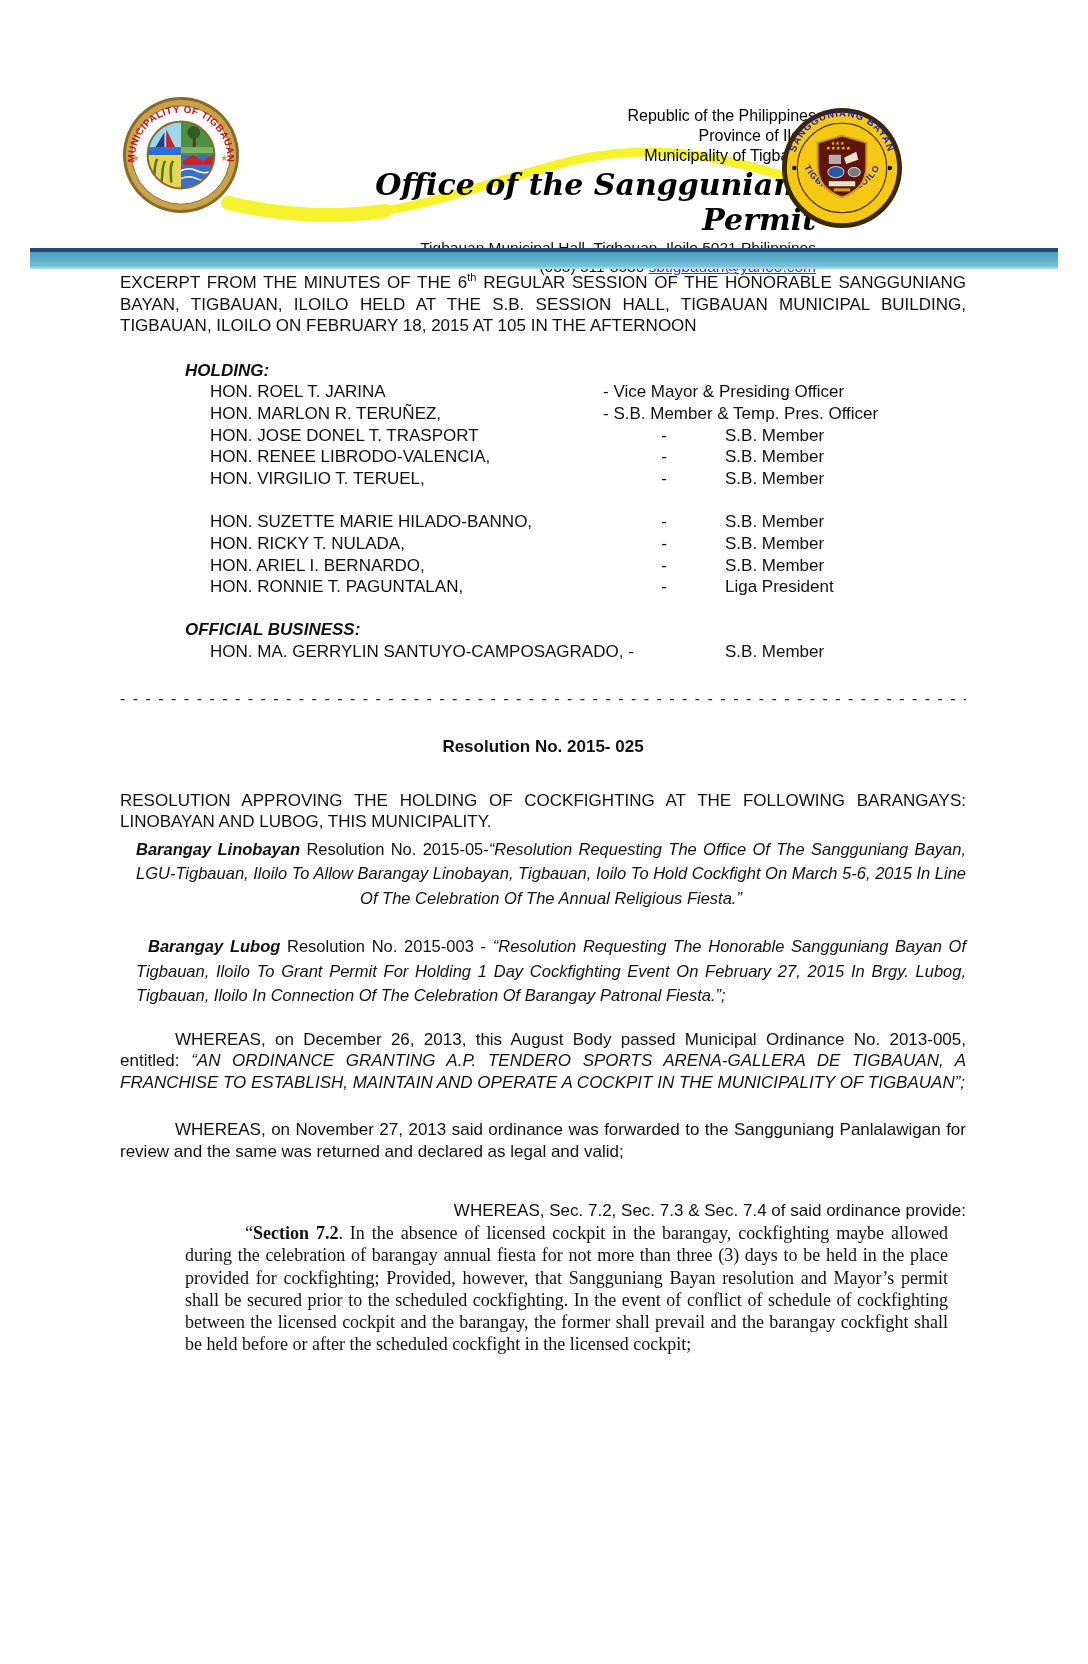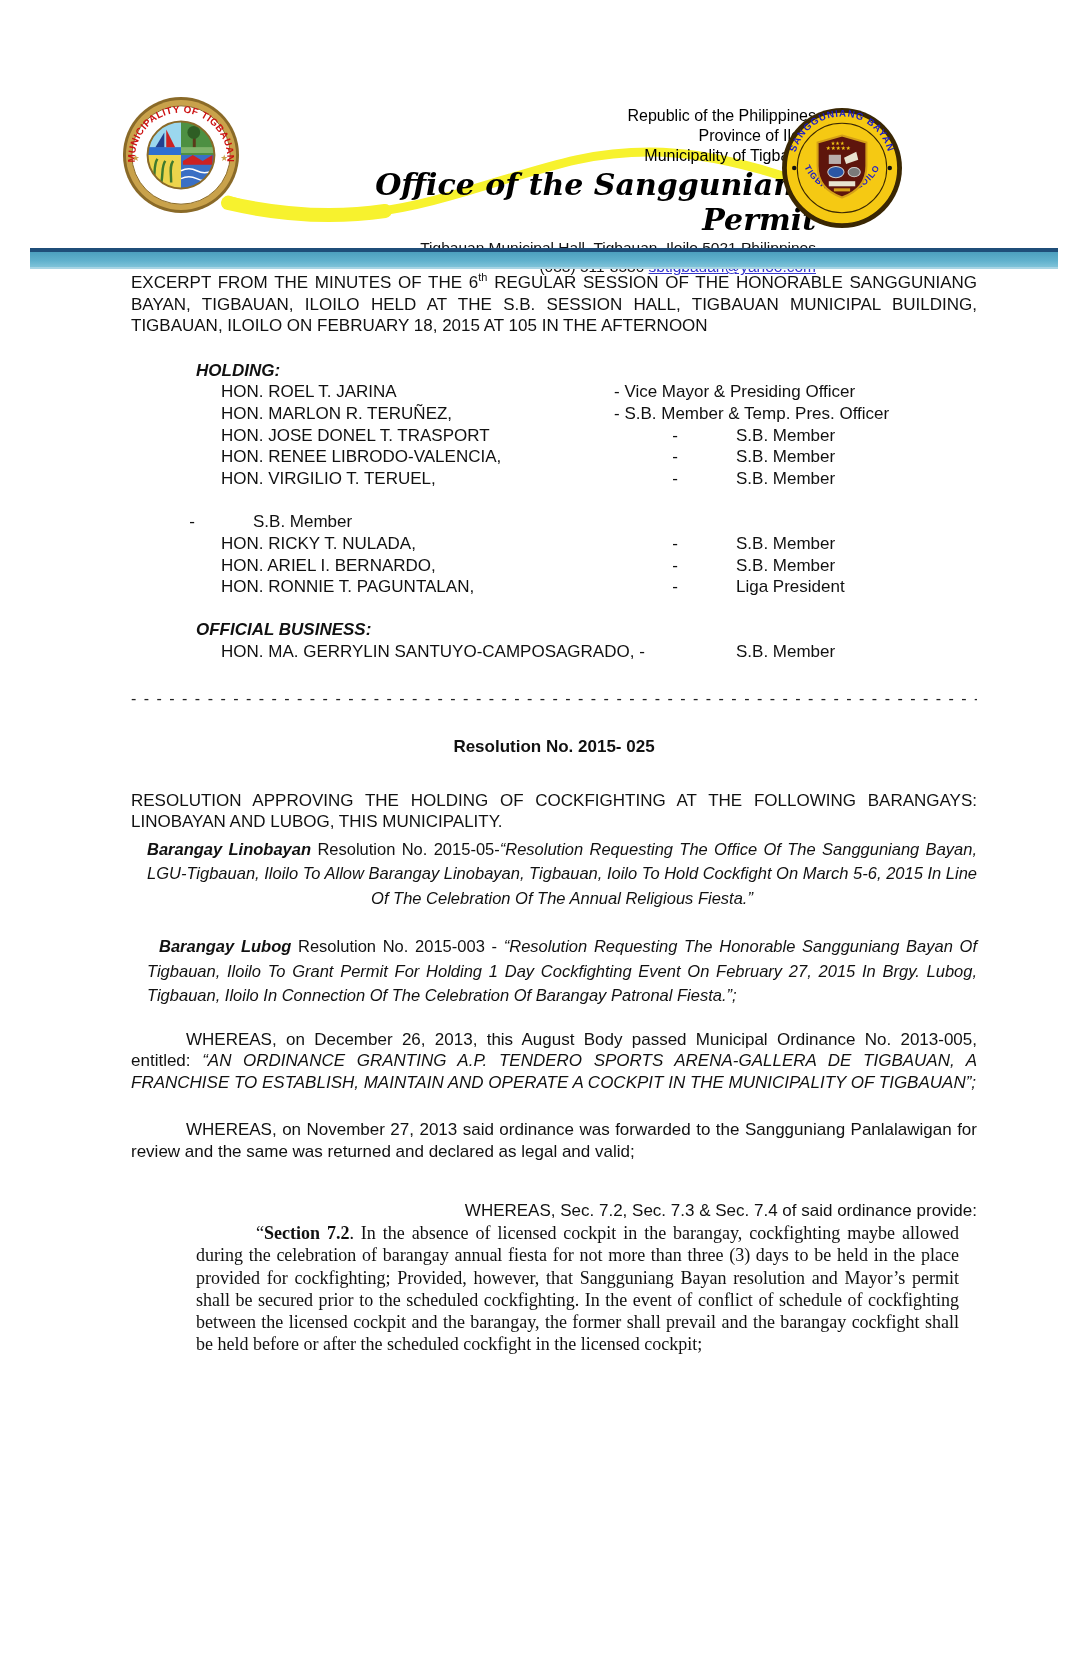--- a/index.html
+++ b/index.html
@@ -31,21 +31,21 @@
   .hdr-small{font-size:15.5px;}
   .email-link{color:#3333cc;text-decoration:underline;cursor:pointer;}
   .bluebar{
     position:absolute;top:248px;left:30px;width:1028px;height:15px;z-index:1;
     background:linear-gradient(180deg,#4c9fbe 0%,#5fb0cc 55%,#7fc3d9 100%);
     border-top:4px solid #1f4e79;
     border-bottom:2px solid #a8d4e4;
   }
   
   .content{
-    position:absolute;top:272px;left:131px;width:846px;
+    position:absolute;top:272px;left:120px;width:846px;
     font-size:17px;line-height:21.5px;
   }
   p{margin:0;}
   .just{text-align:justify;}
   .p1{margin-bottom:23px;}
   sup{font-size:11px;line-height:0;}
   .present-label{margin-left:65px;margin-top:0;font-weight:bold;font-style:italic;}
   .prow{display:flex;line-height:21.8px;justify-content:space-between;}
   .gap-before{margin-top:21px;}
   .pname{margin-left:90px;width:393px;flex:none;}
@@ -191,20 +191,21 @@
           <span class="pname">HON. RENEE LIBRODO-VALENCIA,</span>
           <span class="pdash">-</span>
           <span class="prole">S.B. Member</span>
         </div>
         <div class="prow">
           <span class="pname">HON. VIRGILIO T. TERUEL,</span>
           <span class="pdash">-</span>
           <span class="prole">S.B. Member</span>
         </div>
         <div class="prow gap-before">
+          <span class="pname">HON. SUZETTE MARIE HILADO-BANNO,</span>
           <span class="pdash">-</span>
           <span class="prole">S.B. Member</span>
         </div>
         <div class="prow">
           <span class="pname">HON. RICKY T. NULADA,</span>
           <span class="pdash">-</span>
           <span class="prole">S.B. Member</span>
         </div>
         <div class="prow">
           <span class="pname">HON. ARIEL I. BERNARDO,</span>

